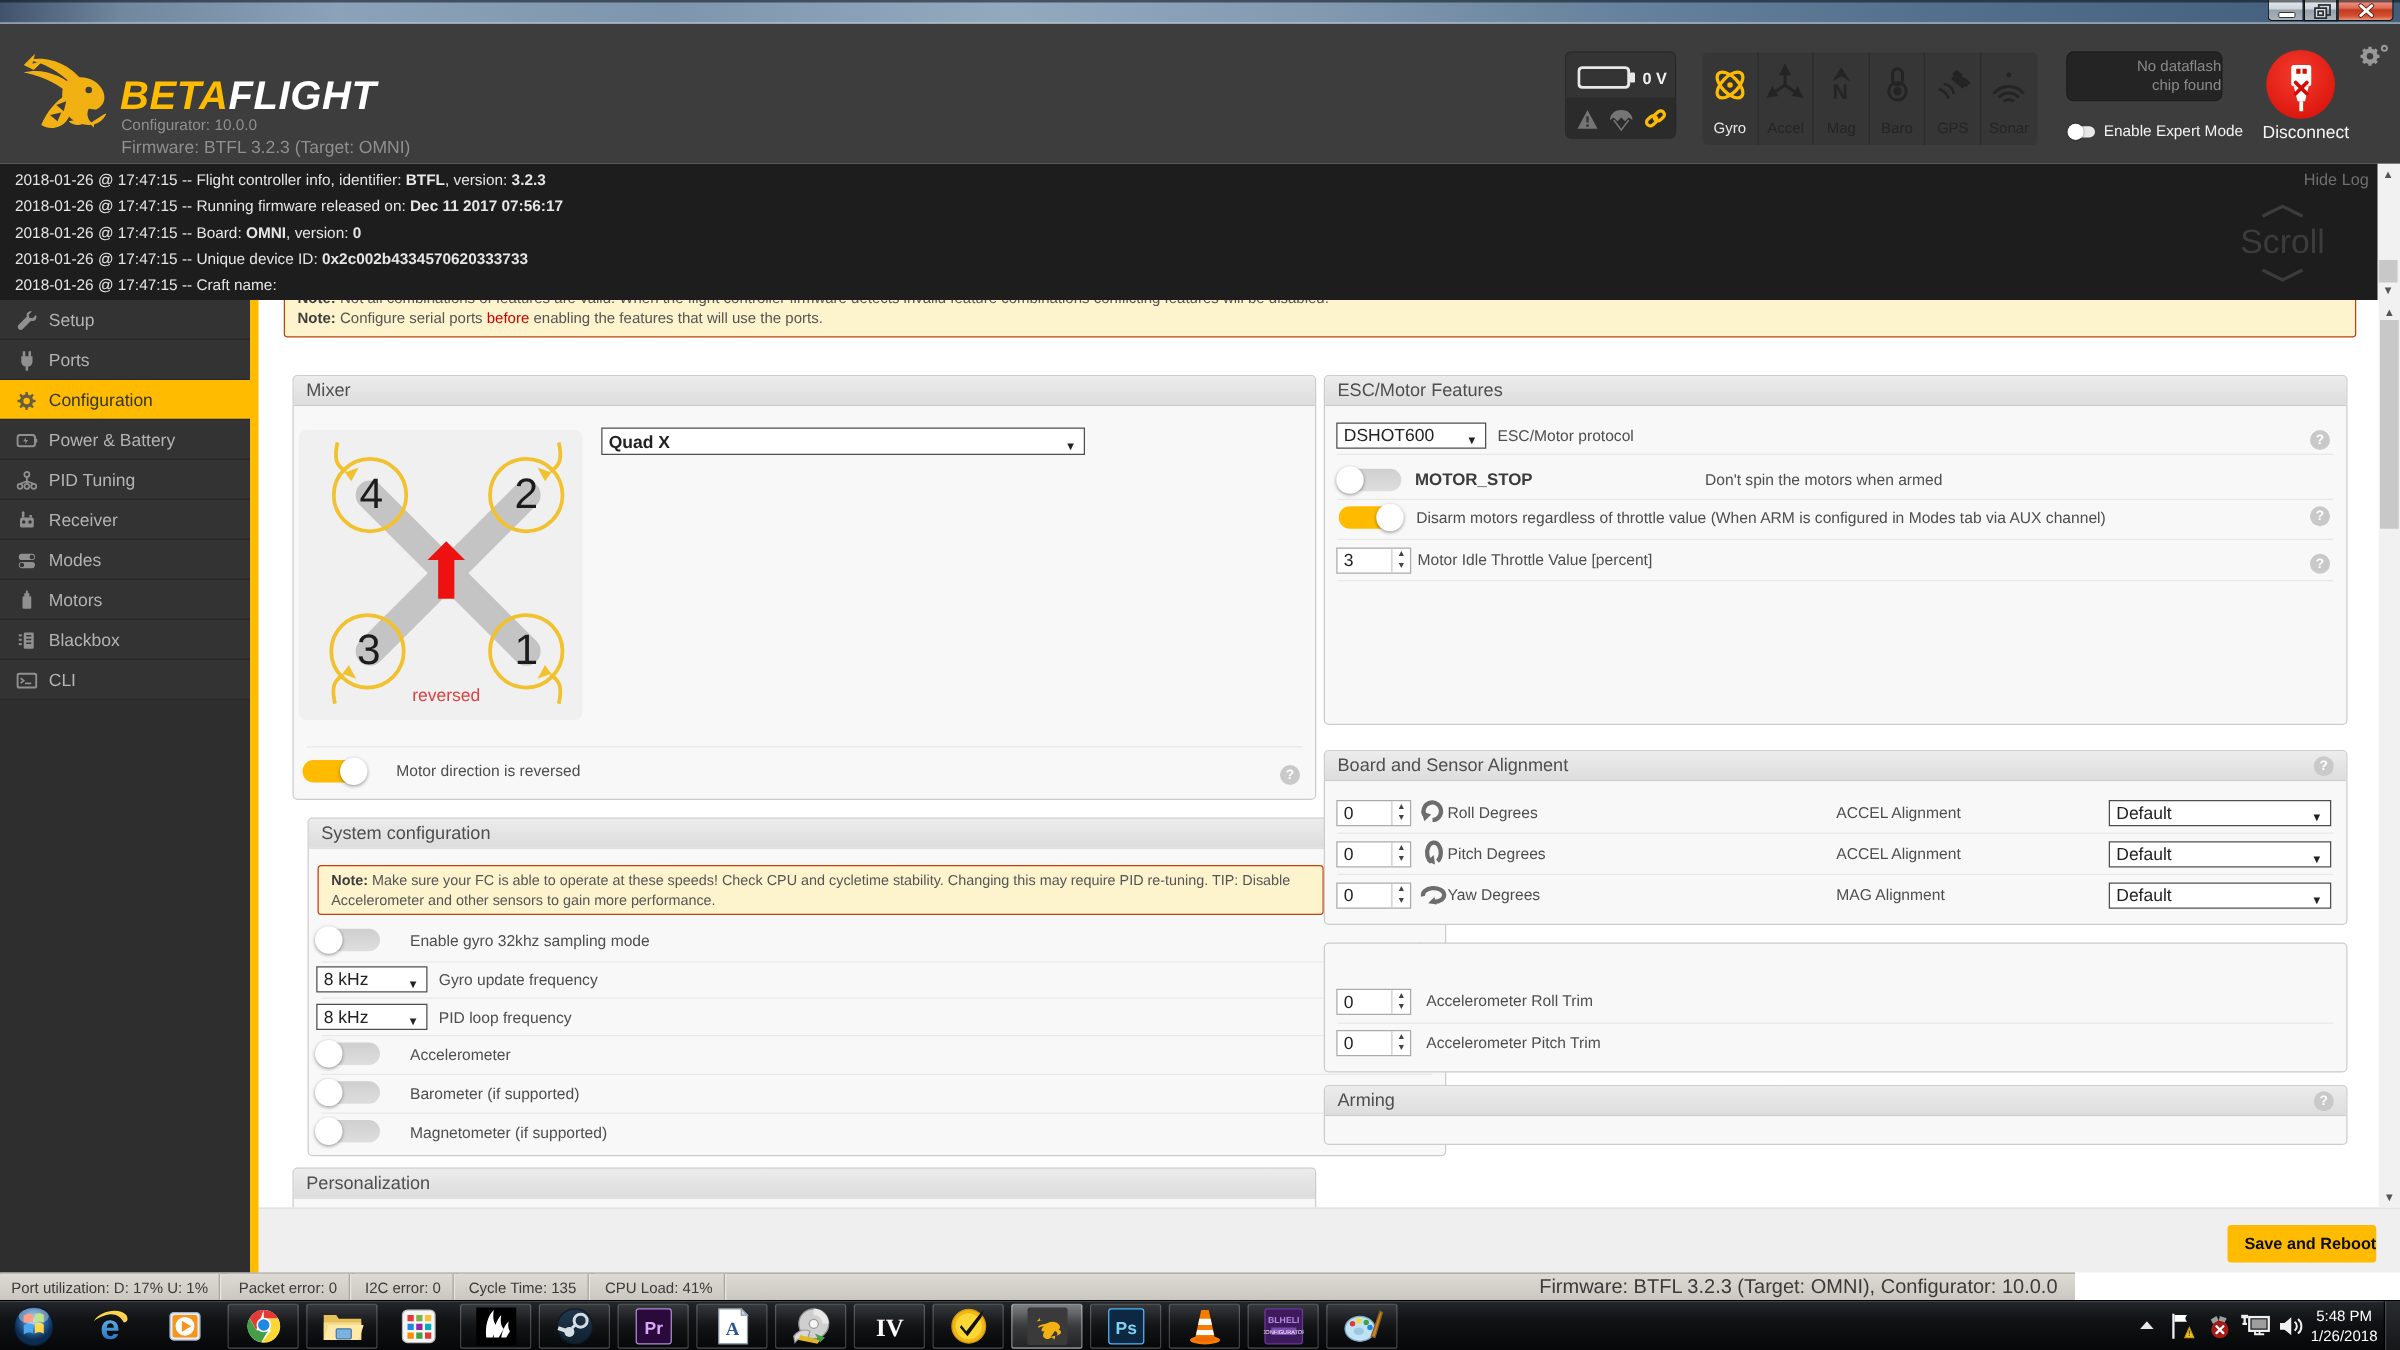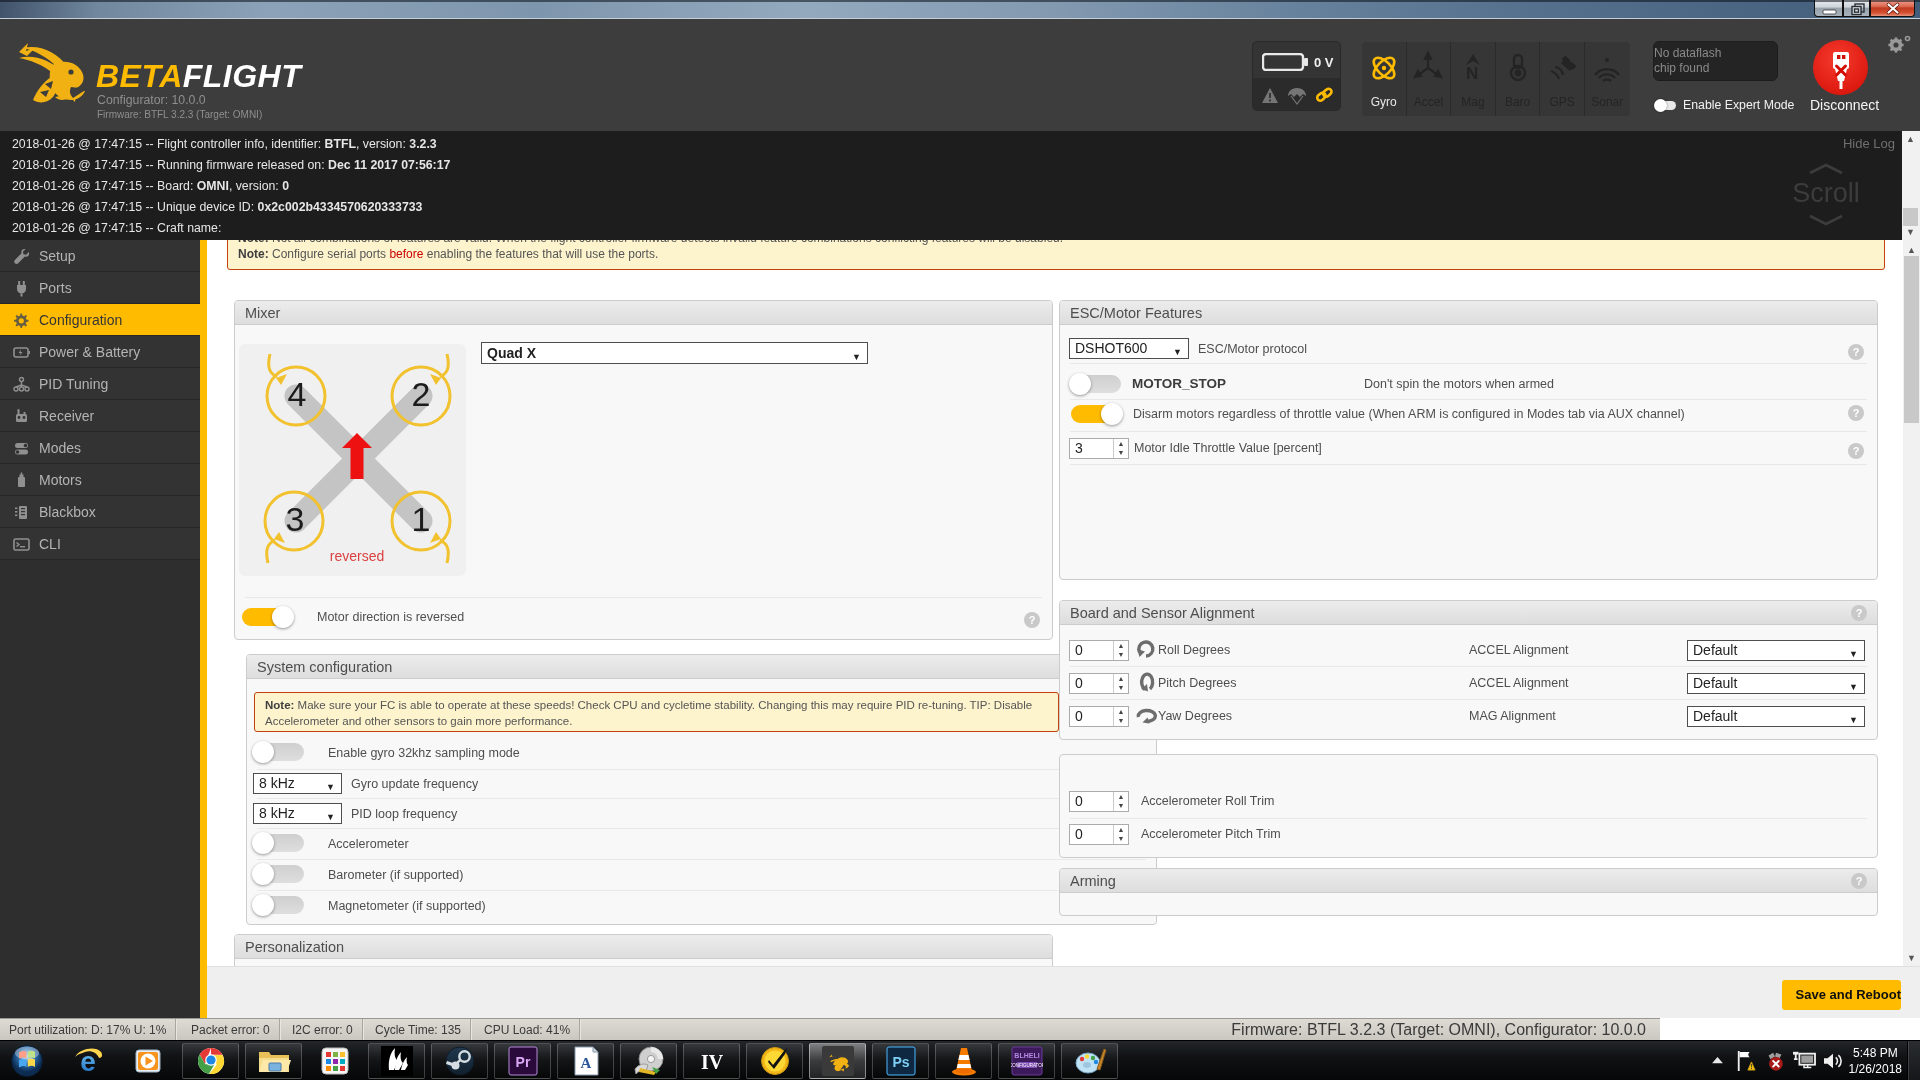--- a/index.html
+++ b/index.html
@@ -14,28 +14,28 @@
 .capbtns{position:absolute;right:5px;top:0;height:17px;display:flex;}
 .capbtn{height:17px;border:1px solid #111;border-top:none;position:relative;}
 .capbtn.min{width:29px;border-radius:0 0 0 4px;background:linear-gradient(#e8ebee 0%,#cdd4da 45%,#97a1ab 50%,#aab3bc 100%);}
 .capbtn.max{width:27px;background:linear-gradient(#e8ebee 0%,#cdd4da 45%,#97a1ab 50%,#aab3bc 100%);}
 .capbtn.close{width:45px;border-radius:0 0 4px 0;background:linear-gradient(#f0a294 0%,#dd6a52 40%,#c03a22 50%,#d4502f 80%,#e8927c 100%);}
 
 #apphead{left:0;top:19px;width:1920px;height:112px;background:#3d3d3d;}
 #logotext{left:96px;top:39px;font-style:italic;font-weight:bold;font-size:32px;letter-spacing:0.5px;color:#fff;}
 #logotext .y{color:#ffbb00;}
 #vers1{left:97px;top:74px;font-size:12.3px;color:#8f8f8f;}
-#vers2{left:97px;top:90px;font-size:10px;color:#8f8f8f;}
+#vers2{left:97px;top:90px;font-size:14px;color:#8f8f8f;}
 #batbox{left:1252px;top:22px;width:89px;height:70px;background:#343434;border:1px solid #292929;border-radius:5px;overflow:hidden;}
 #sensors{left:1362px;top:23px;width:268px;height:74px;display:flex;background:#363636;border-radius:4px;}
 .sensor{width:44.6px;height:74px;border-right:1px solid #2b2b2b;position:relative;text-align:center;}
 .sensor:last-child{border-right:none;}
 .sensor .lbl{position:absolute;bottom:7px;width:100%;font-size:12px;color:#242424;}
 .sensor.on .lbl{color:#e8e8e8;}
-#dataflash{left:1653px;top:22px;width:125px;height:40px;background:#242424;border:1px solid #1d1d1d;border-radius:6px;color:#8a8a8a;font-size:12px;text-align:left;padding-top:4px;line-height:15px;}
+#dataflash{left:1653px;top:22px;width:125px;height:40px;background:#242424;border:1px solid #1d1d1d;border-radius:6px;color:#8a8a8a;font-size:12px;text-align:right;padding-top:4px;line-height:15px;}
 #expertrow{left:1655px;top:79px;height:14px;display:flex;align-items:center;}
 #expertrow .tg{width:21px;height:9px;border-radius:5px;background:#e8e8e8;position:relative;margin-right:7px;}
 #expertrow .tg:before{content:"";position:absolute;left:-1px;top:-2px;width:13px;height:13px;border-radius:50%;background:#fff;box-shadow:0 0 2px rgba(0,0,0,.5);}
 #expertlbl{font-size:12.3px;color:#f2f2f2;}
 #discbtn{left:1813px;top:21px;width:55px;height:55px;border-radius:50%;background:radial-gradient(circle at 45% 35%,#f53a2e,#d40d04);}
 #disclbl{left:1810px;top:78px;font-size:14px;color:#f5f5f5;}
 
 #log{left:0;top:131px;width:1920px;height:109px;background:#1d1d1d;color:#e6e6e6;font-size:12.3px;}
 #log .ln{position:absolute;left:12px;white-space:nowrap;}
 #hidelog{position:absolute;right:25px;top:5px;font-size:13px;color:#6f6f6f;text-align:right;}

